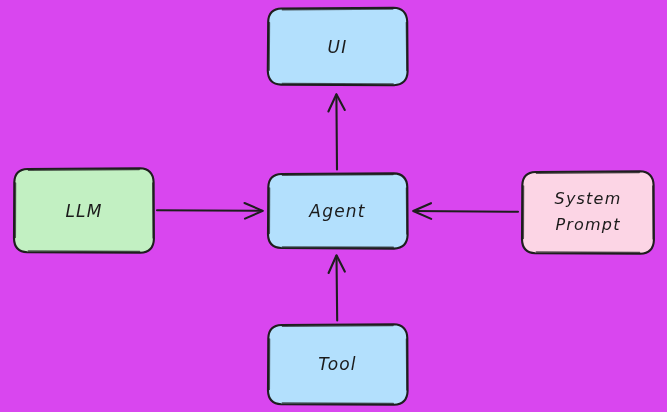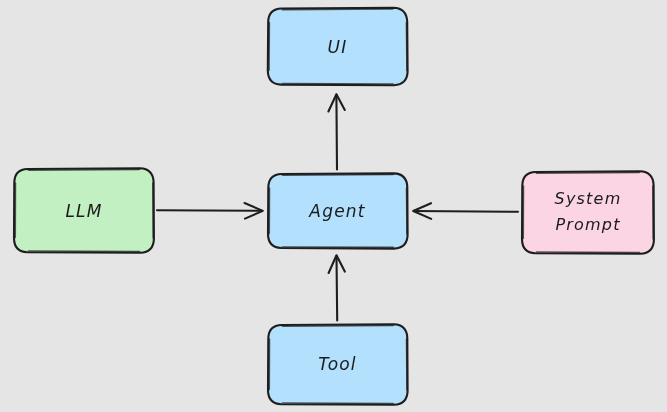--- a/index.html
+++ b/index.html
@@ -11,21 +11,21 @@
   body {
     width: 667px;
     height: 412px;
     overflow: hidden;
     font-family: "DejaVu Sans", sans-serif;
   }
   #diagram-canvas {
     position: relative;
     width: 667px;
     height: 412px;
-    background: #e5e5e5;
+    background: #d946ef;
   }
   svg#diagram-svg {
     display: block;
     width: 667px;
     height: 412px;
   }
   .node-label {
     font-family: "DejaVu Sans", sans-serif;
     font-size: 17px;
     font-style: italic;

